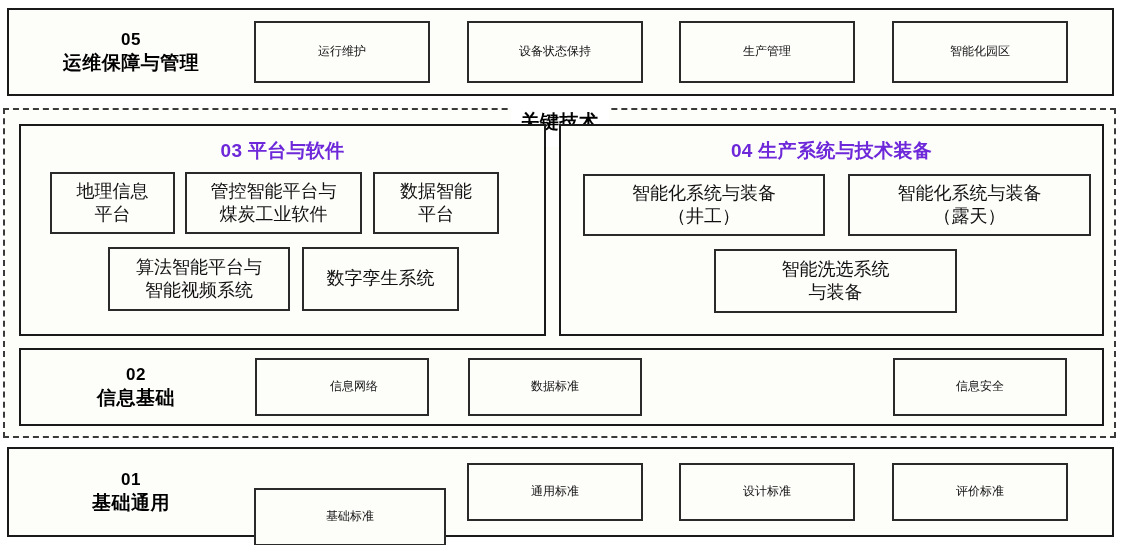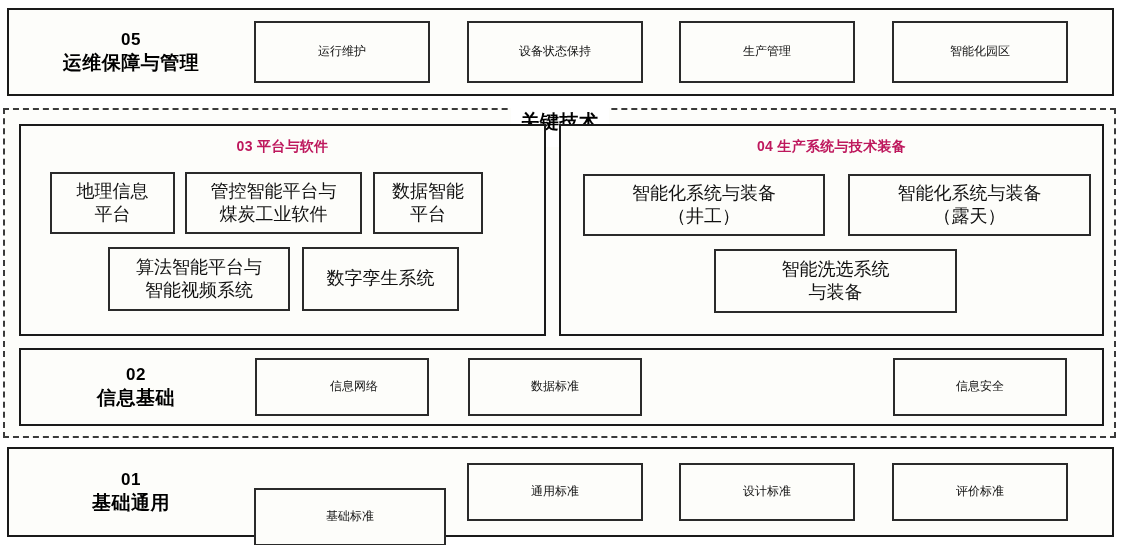--- a/index.html
+++ b/index.html
@@ -52,23 +52,23 @@
   
   .group-panel {
     border: 2px solid #1a1a1a;
     background: #fdfdfa;
   }
   .group-title {
     position: absolute;
     left: 0;
     right: 0;
     text-align: center;
-    font-size: 14px;
+    font-size: 19px;
     font-weight: bold;
-    color: #be185d;
+    color: #6d28d9;
     letter-spacing: 0.3px;
     white-space: nowrap;
   }
 
   
   .stage-caption {
     display: flex;
     flex-direction: column;
     align-items: center;
     justify-content: center;
@@ -116,21 +116,21 @@
 
     <div class="dashed-zone-label">关键技术</div>
 
     <div class="abs group-panel" style="left:14px; top:14px; width:527px; height:212px;">
       <div class="group-title" style="top:12px;">03 平台与软件</div>
 
       <div class="abs item-box small" style="left:29px; top:46px; width:125px; height:62px;">地理信息
 平台</div>
       <div class="abs item-box small" style="left:164px; top:46px; width:177px; height:62px;">管控智能平台与
 煤炭工业软件</div>
-      <div class="abs item-box small" style="left:352px; top:46px; width:110px; height:62px;">数据智能
+      <div class="abs item-box small" style="left:352px; top:46px; width:126px; height:62px;">数据智能
 平台</div>
 
       <div class="abs item-box small" style="left:87px; top:121px; width:182px; height:64px;">算法智能平台与
 智能视频系统</div>
       <div class="abs item-box small" style="left:281px; top:121px; width:157px; height:64px;">数字孪生系统</div>
     </div>
 
     <div class="abs group-panel" style="left:554px; top:14px; width:545px; height:212px;">
       <div class="group-title" style="top:12px;">04 生产系统与技术装备</div>
 

